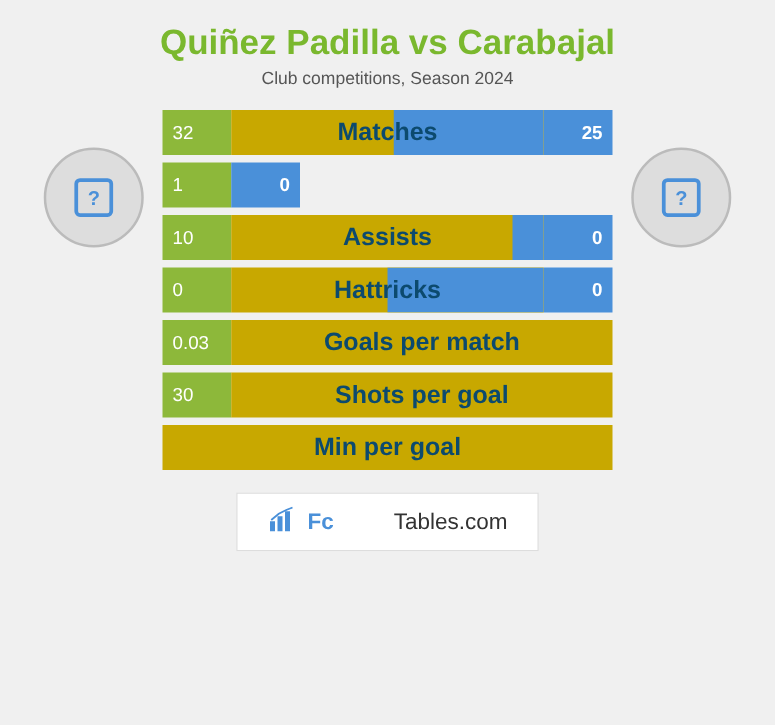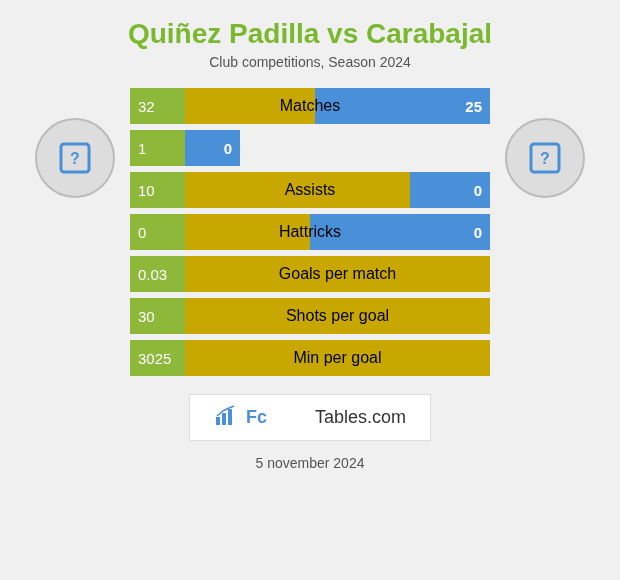--- a/index.html
+++ b/index.html
@@ -148,23 +148,23 @@
     .date-footer {
       margin-top: 14px;
       font-size: 14px;
       color: #555;
     }
 
     .stat-label-text {
       position: absolute;
       left: 50%;
       transform: translateX(-50%);
-      font-weight: normal;
-      font-size: 16px;
-      color: #000000;
+      font-weight: bold;
+      font-size: 20px;
+      color: #0c4a6e;
       white-space: nowrap;
       z-index: 2;
     }
 
     
     .bar-blue-fill {
       position: absolute;
       right: 0;
       top: 0;
       height: 36px;
@@ -227,21 +227,20 @@
             <div class="stat-label-text">Goals per match</div>
           </div>
         </div>
         <div class="stat-row no-right">
           <div class="stat-left-val">30</div>
           <div class="stat-label-area" style="position: relative; overflow: hidden;">
             <div class="stat-label-text">Shots per goal</div>
           </div>
         </div>
         <div class="stat-row no-right">
-          <div class="stat-left-val">3025</div>
           <div class="stat-label-area" style="position: relative; overflow: hidden;">
             <div class="stat-label-text">Min per goal</div>
           </div>
         </div>
       </div>
 
     <div class="avatar-right">
       <div class="avatar-circle">
         <svg width="36" height="36" viewBox="0 0 36 36">
           <rect x="4" y="4" width="28" height="28" rx="3" fill="none" stroke="#4a90d9" stroke-width="3"></rect>
@@ -259,15 +258,14 @@
         <rect x="8" y="10" width="4" height="12" fill="#4a90d9"></rect>
         <rect x="14" y="6" width="4" height="16" fill="#4a90d9"></rect>
         <polyline points="3,13 9,8 15,5 20,3" fill="none" stroke="#4a90d9" stroke-width="1.5"></polyline>
       </svg>
     </span>
     <div class="footer-logo-text">
       <span style="color:#4a90d9;font-size:18px;font-weight:bold;">Fc</span><span style="color:#333;font-size:18px;font-weight:normal;margin-left:48px;">Tables.com</span>
     </div>
   </div>
 
-  <div class="date-footer">5 november 2024</div>
 
 </div>
 
 </body></html>

